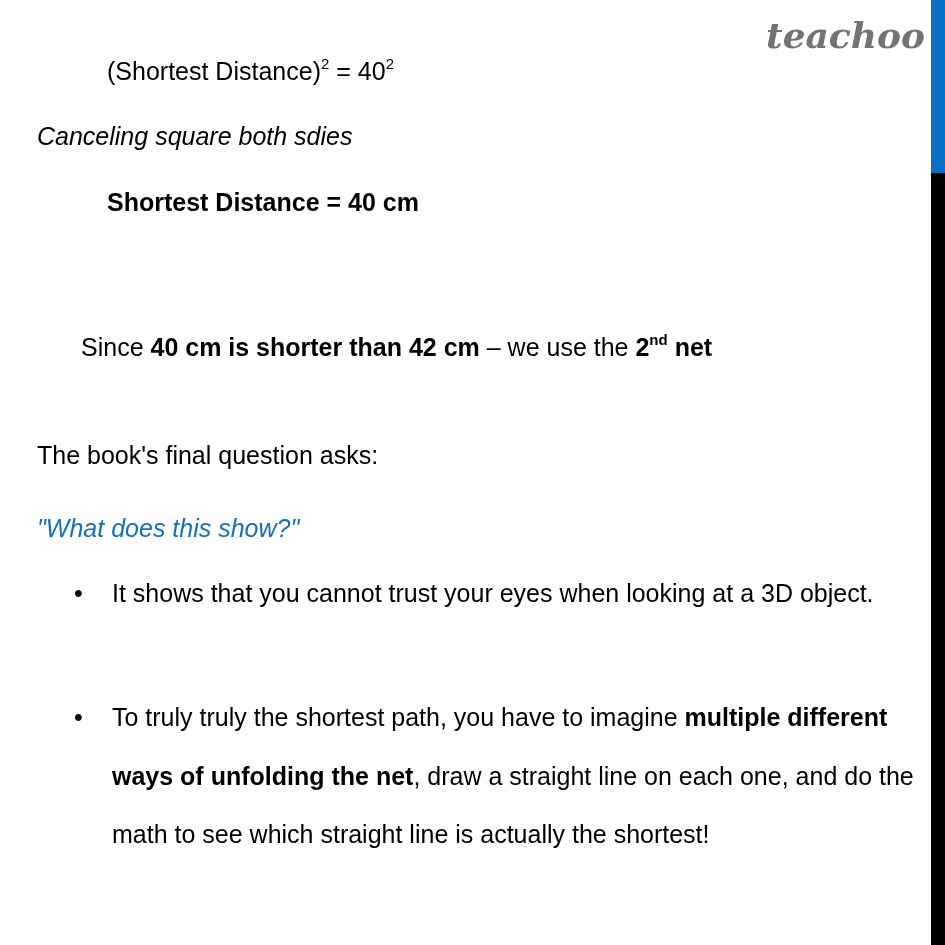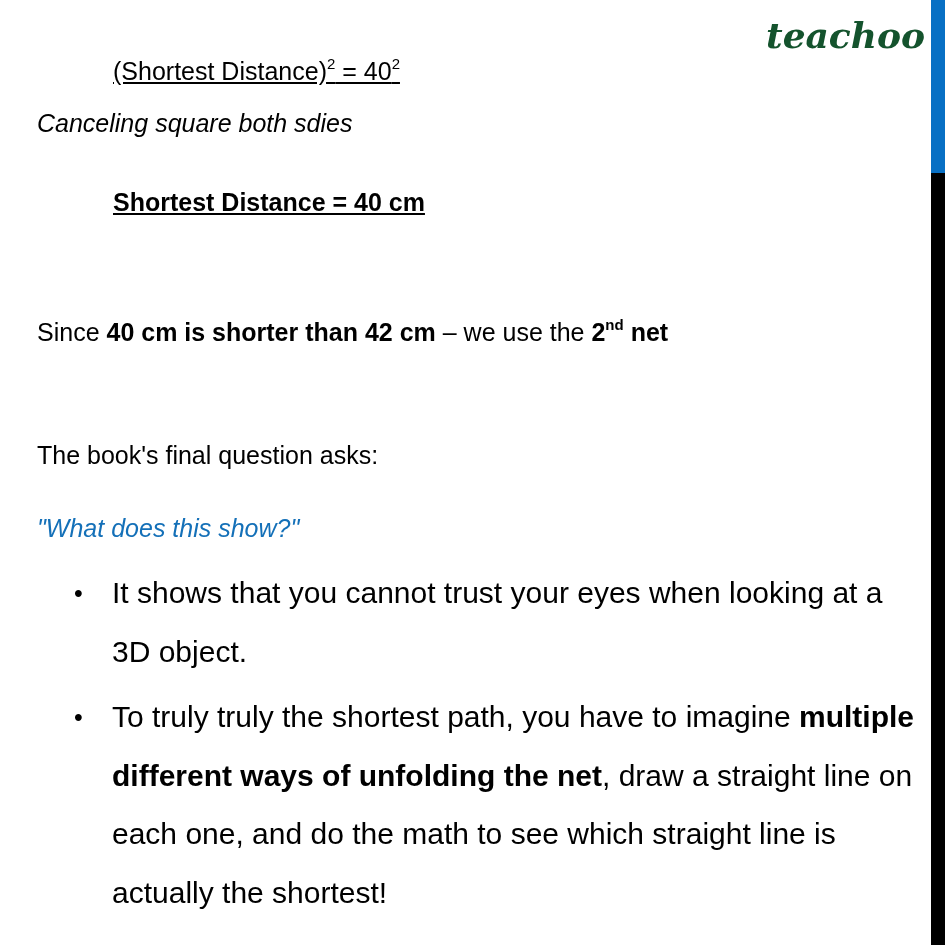--- a/index.html
+++ b/index.html
@@ -6,51 +6,51 @@
     body {
       width: 945px; height: 945px; position: relative; overflow: hidden;
       background: #ffffff; color: #000000;
       font-family: "Liberation Sans", "DejaVu Sans", sans-serif;
     }
     .side-bar-blue { position: absolute; left: 931px; top: 0; width: 14px; height: 173px; background: #0870c4; }
     .side-bar-black { position: absolute; left: 931px; top: 173px; width: 14px; height: 772px; background: #000000; }
     .logo {
       position: absolute; left: 766px; top: 14px;
       font-family: "DejaVu Serif", serif; font-style: italic; font-weight: bold;
-      font-size: 36px; letter-spacing: 0px; color: #14532d;
+      font-size: 36px; letter-spacing: 0px; color: #737373;
     }
     .line { position: absolute; font-size: 25px; line-height: 30px; white-space: nowrap; }
-    .indent { left: 113px; text-decoration: underline; }
+    .indent { left: 107px; }
     .left { left: 37px; }
     sup { font-size: 15px; line-height: 0; position: relative; top: -2px; vertical-align: super; }
     .italic { font-style: italic; }
     .blue { color: #1470b8; }
     b { font-weight: bold; }
     .bullet { position: absolute; left: 74px; font-size: 25px; line-height: 30px; }
-    .bullet-text { position: absolute; left: 112px; width: 805px; font-size: 30px; line-height: 58.5px; }
+    .bullet-text { position: absolute; left: 112px; width: 805px; font-size: 25px; line-height: 58.5px; }
   </style>
 </head>
 <body>
 
 <div class="side-bar-blue"></div>
 <div class="side-bar-black"></div>
 
 <div class="logo">teachoo</div>
 
 <div class="line indent" style="top:56px;">
   <span>(Shortest Distance)</span><sup>2</sup><span> = 40</span><sup>2</sup>
 </div>
 
-<div class="line left italic" style="top:108px;">Canceling square both sdies</div>
+<div class="line left italic" style="top:121px;">Canceling square both sdies</div>
 
 <div class="line indent" style="top:187px;">
   <b>Shortest Distance = 40 cm</b>
 </div>
 
-<div class="line left" style="top:317px;">
+<div class="line left" style="top:332px;margin-left:44px;">
   <span>Since </span><b>40 cm is shorter than 42 cm</b><span> – we use the </span><b>2</b><sup style="font-weight:bold;">nd</sup><b> net</b>
 </div>
 
 <div class="line left" style="top:440px;">The book's final question asks:</div>
 
 <div class="line left italic blue" style="top:513px;">"What does this show?"</div>
 
 <div class="bullet" style="top:578px;">•</div>
 <div class="bullet-text" style="top:564px;">It shows that you cannot trust your eyes when looking at a 3D object.</div>
 

